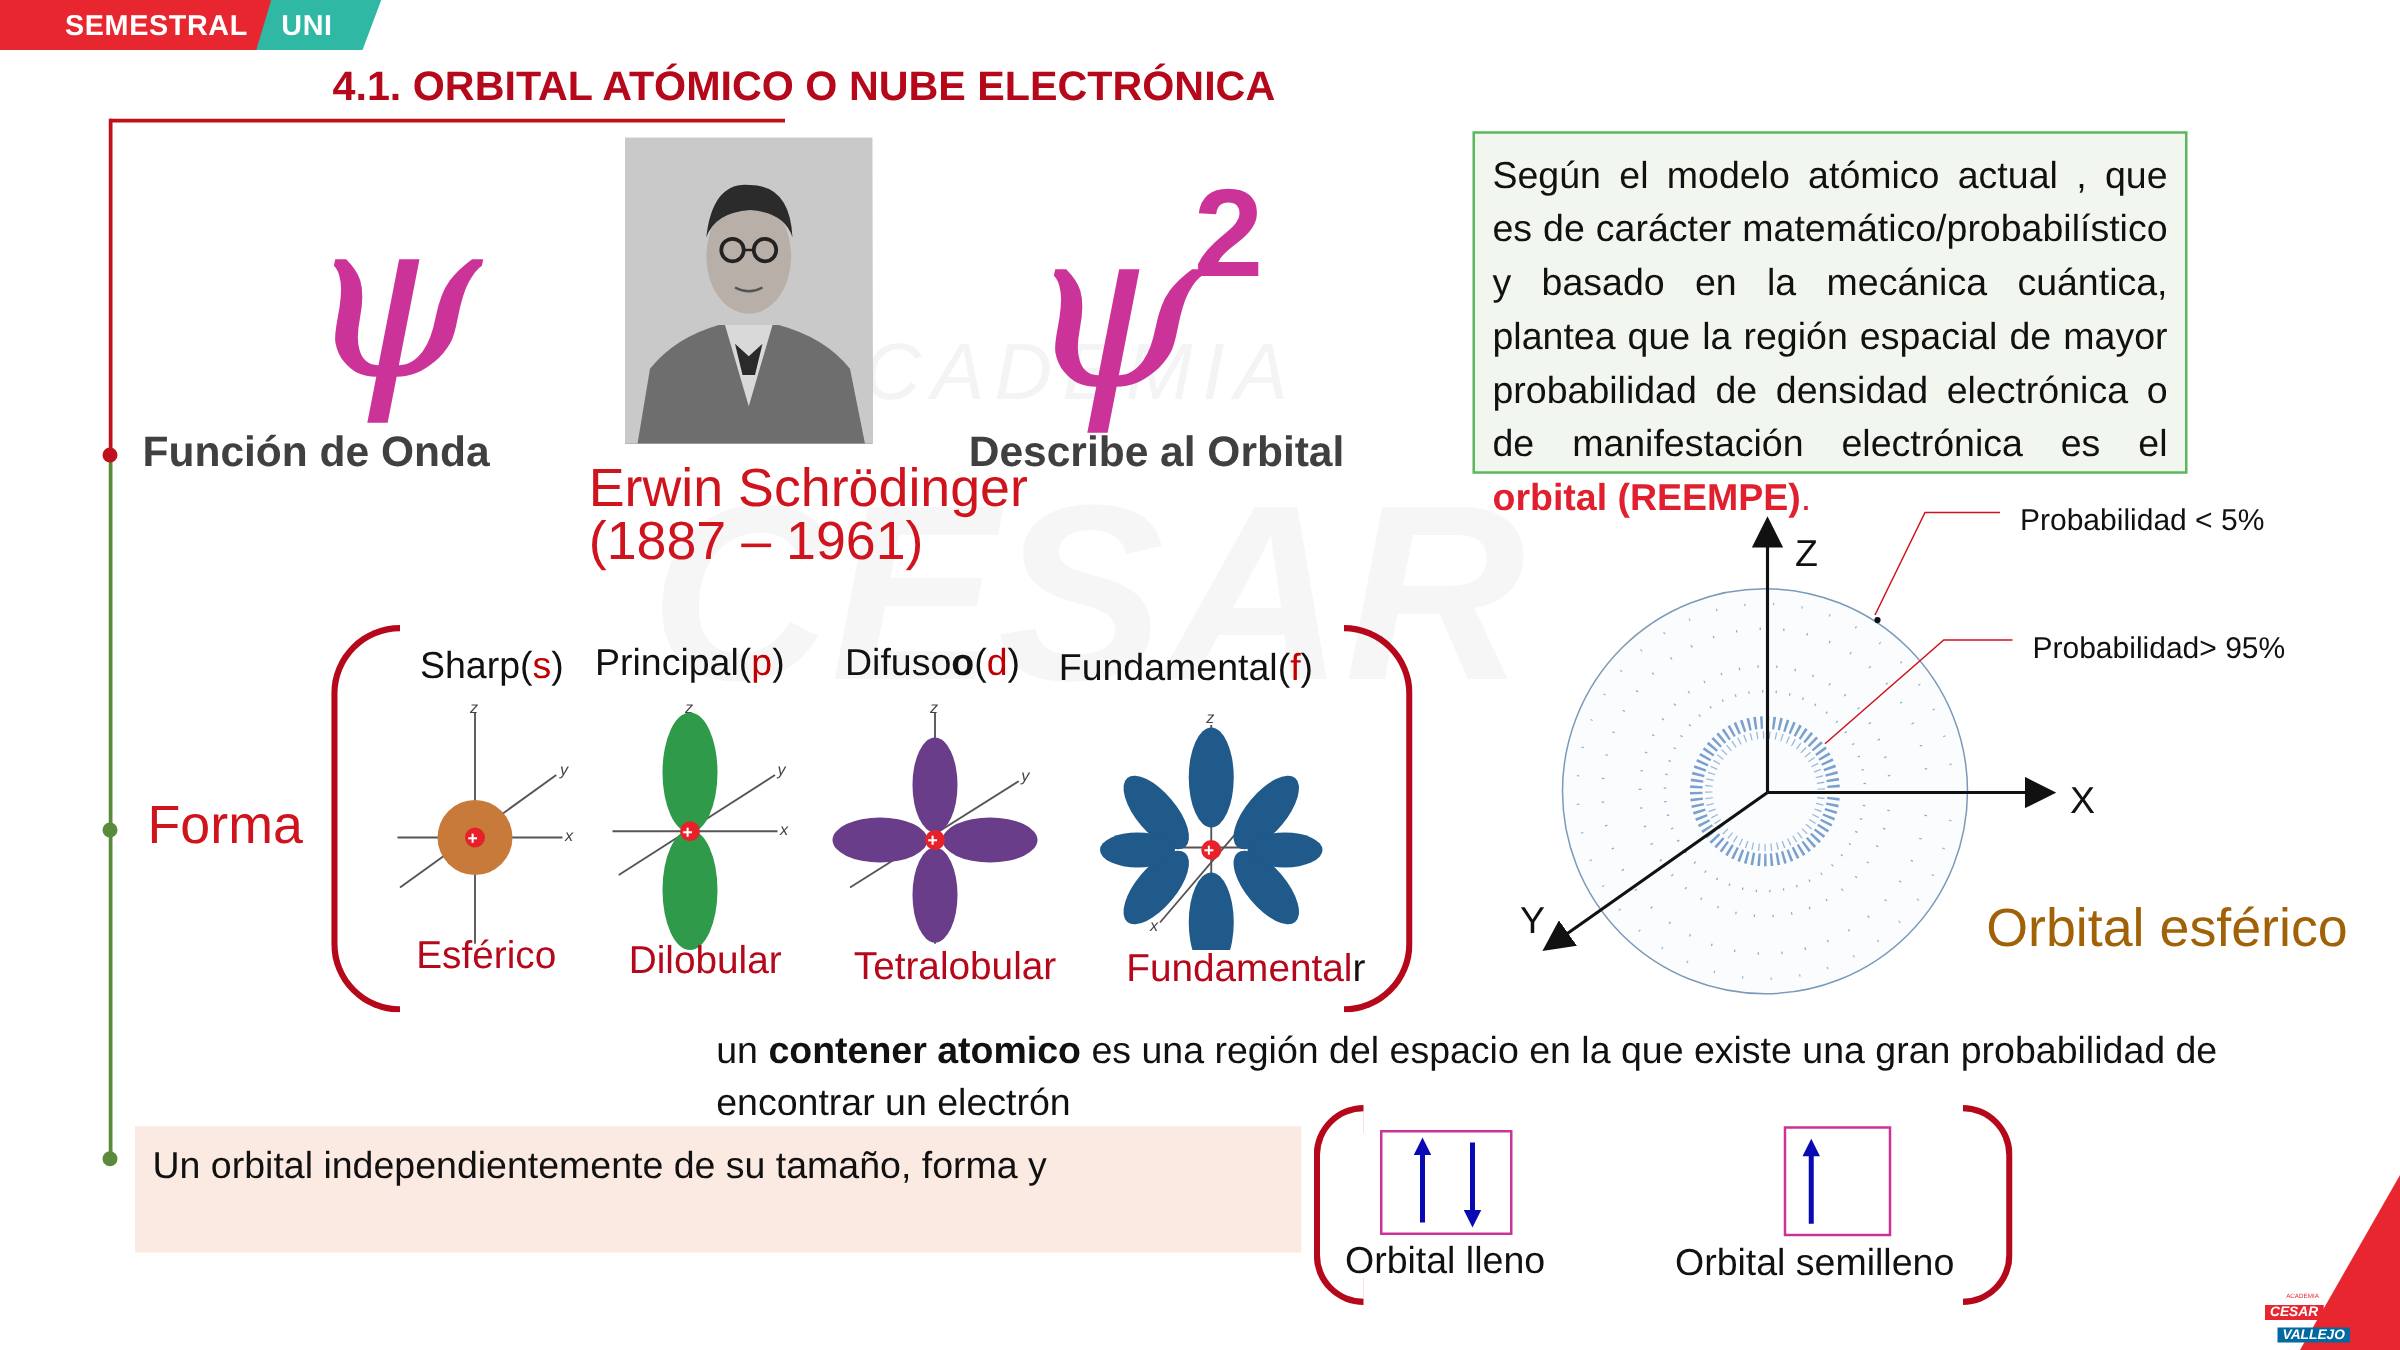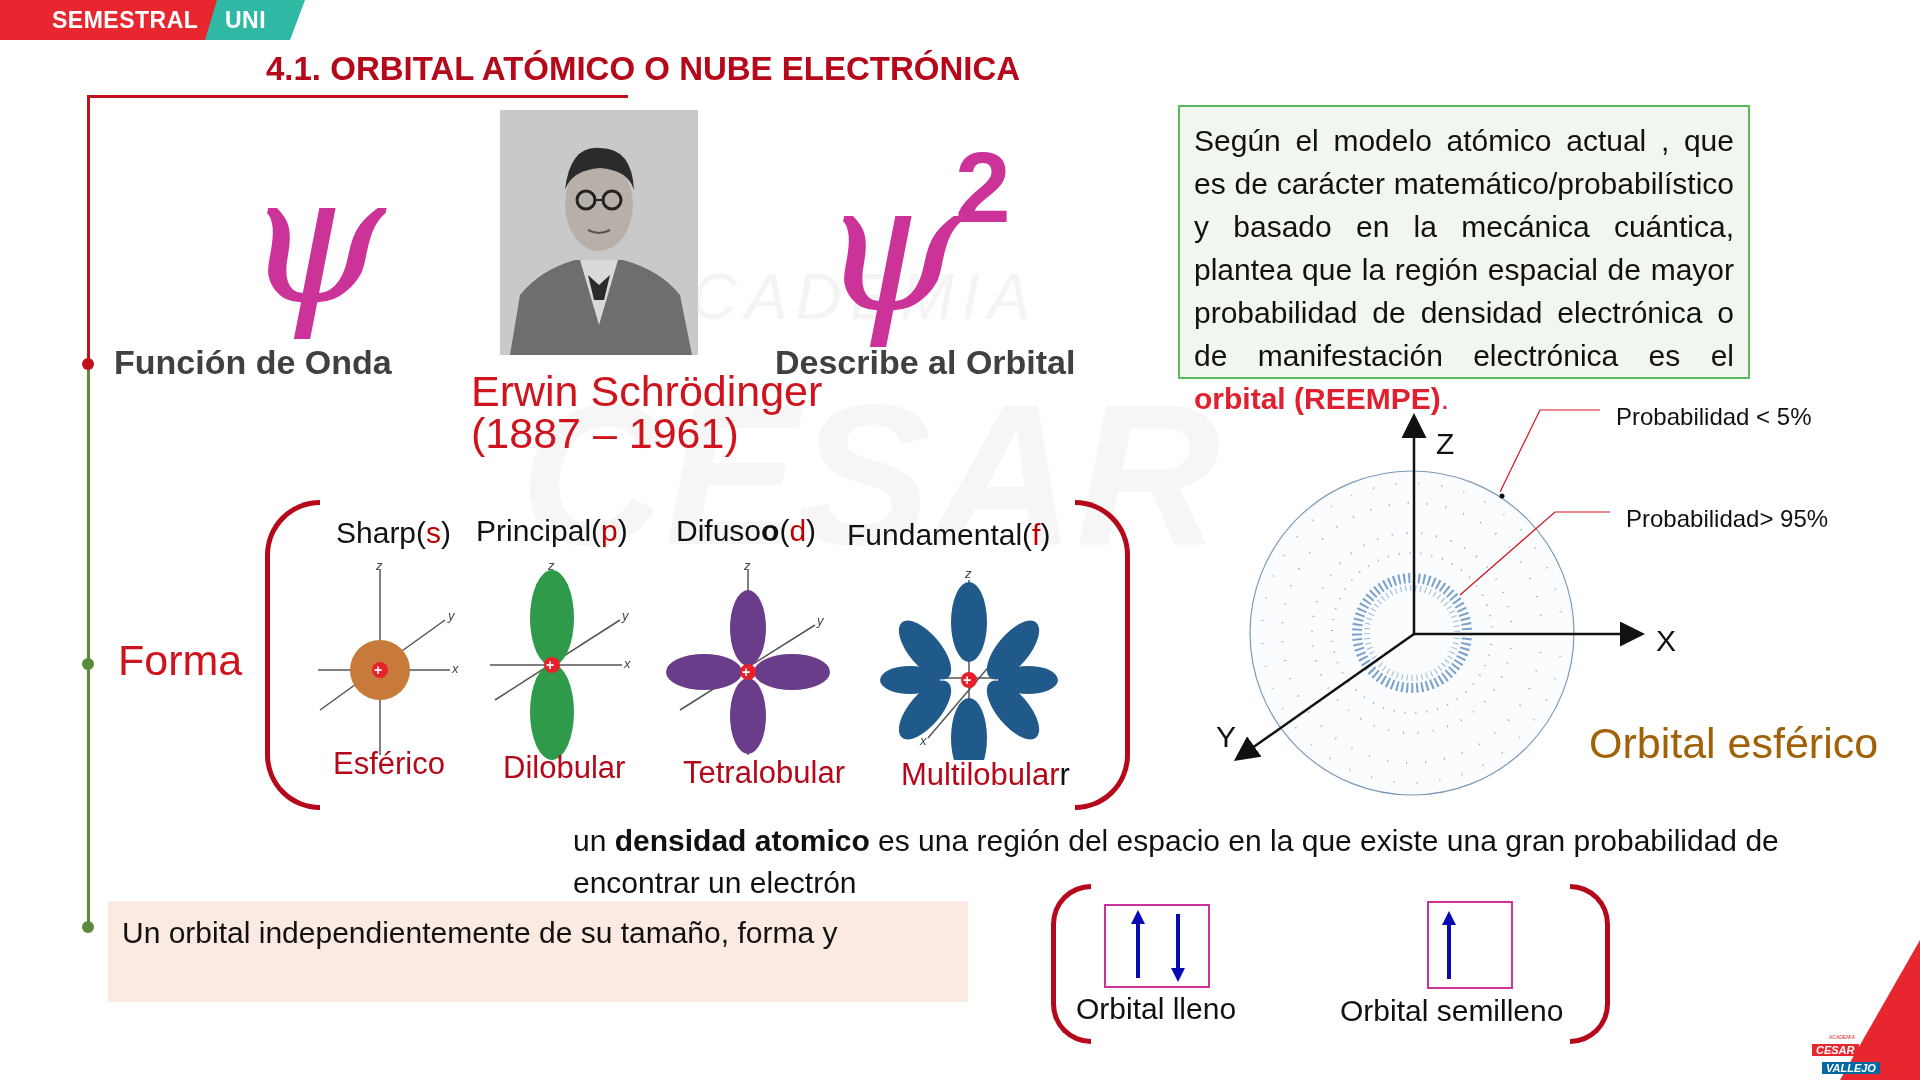--- a/index.html
+++ b/index.html
@@ -20,21 +20,21 @@
   .info-box{left:1178px;top:105px;width:572px;height:274px;border:2px solid #5cb85c;background:#f1f6ee;box-sizing:border-box;padding:12px 14px;font-size:30px;line-height:43px;color:#111;text-align:justify;}
   .orb-head{font-size:30px;color:#111;white-space:nowrap;}
   .orb-head .acc{color:#c00000;}
   .under{font-size:31px;color:#b5081a;white-space:nowrap;}
   .paren{border:5px solid #b5081a;width:55px;height:310px;box-sizing:border-box;}
   .paren-l{border-right:none;border-radius:55px 0 0 55px;}
   .paren-r{border-left:none;border-radius:0 55px 55px 0;}
   .prob{font-size:24px;color:#111;white-space:nowrap;}
   .axis-label{font-size:30px;color:#111;}
   .def{font-size:30px;color:#111;white-space:nowrap;}
-  .pink-box{left:108px;top:901px;width:860px;height:101px;background:#fbeae2;box-sizing:border-box;padding:10px 14px;font-size:30px;line-height:43px;color:#111;}
+  .pink-box{left:108px;top:901px;width:933px;height:101px;background:#fbeae2;box-sizing:border-box;padding:10px 14px;font-size:30px;line-height:43px;color:#111;}
   .small-paren{border:5px solid #b5081a;width:40px;height:160px;box-sizing:border-box;}
   .sp-l{border-right:none;border-radius:40px 0 0 40px;}
   .sp-r{border-left:none;border-radius:0 40px 40px 0;}
   .obox{border:2px solid #cc3399;box-sizing:border-box;}
   .olabel{font-size:30px;color:#111;white-space:nowrap;}
 </style>
 </head>
 <body>
 
 <div class="abs" style="left:640px;top:260px;font-size:64px;font-style:italic;color:#f4f4f4;letter-spacing:8px;">ACADEMIA</div>
@@ -150,21 +150,21 @@
     <circle cx="448" cy="112" r="8" fill="#e8202a"></circle>
       <text x="442" y="117" fill="#fff" font-size="14" font-weight="bold">+</text>
     <circle cx="669" cy="120" r="8" fill="#e8202a"></circle>
       <text x="663" y="125" fill="#fff" font-size="14" font-weight="bold">+</text>
   </g>
 </svg>
 
 <div class="abs under" style="left:333px;top:746px;">Esférico</div>
 <div class="abs under" style="left:503px;top:750px;">Dilobular</div>
 <div class="abs under" style="left:683px;top:755px;">Tetralobular</div>
-<div class="abs under" style="left:901px;top:757px;"><span>Multilobular</span><span style="color:#111;">r</span></div>
+<div class="abs under" style="left:901px;top:757px;"><span>Fundamental</span><span style="color:#111;">r</span></div>
 
 <svg class="abs" style="left:1200px;top:400px;" width="460" height="400" viewBox="0 0 460 400">
   <defs>
     <marker id="arr" markerWidth="10" markerHeight="10" refX="8" refY="5" orient="auto">
         <path d="M0 0 L10 5 L0 10 Z" fill="#111"></path>
       </marker>
   </defs>
   <circle cx="212" cy="233" r="162" fill="#fbfcfe" stroke="#7a9ab8" stroke-width="1.2"></circle>
   <g fill="#3a6fa8">
     <circle cx="212" cy="233" r="55" fill="none" stroke="#5a8ac0" stroke-width="10" stroke-dasharray="2 3" opacity="0.8"></circle>
@@ -181,21 +181,21 @@
   <circle cx="302" cy="96" r="2.5" fill="#111"></circle>
   <polyline points="260,195 355,112 410,112" fill="none" stroke="#d0141e" stroke-width="1.2"></polyline>
 </svg>
 <div class="abs axis-label" style="left:1436px;top:427px;">Z</div>
 <div class="abs axis-label" style="left:1656px;top:624px;">X</div>
 <div class="abs axis-label" style="left:1216px;top:720px;">Y</div>
 <div class="abs prob" style="left:1616px;top:403px;">Probabilidad &lt; 5%</div>
 <div class="abs prob" style="left:1626px;top:505px;">Probabilidad&gt; 95%</div>
 <div class="abs red-label" style="left:1589px;top:719px;font-size:43px;color:#a16207;">Orbital esférico</div>
 
-<div class="abs def" style="left:573px;top:824px;"><span>un </span><b>densidad atomico</b><span> es una región del espacio en la que existe una gran probabilidad de</span></div>
+<div class="abs def" style="left:573px;top:824px;"><span>un </span><b>contener atomico</b><span> es una región del espacio en la que existe una gran probabilidad de</span></div>
 <div class="abs def" style="left:573px;top:866px;">encontrar un electrón</div>
 
 <div class="abs pink-box">
   <div>Un orbital independientemente de su tamaño, forma y</div>
 </div>
 
 <div class="abs small-paren sp-l" style="left:1051px;top:884px;"></div>
 <div class="abs small-paren sp-r" style="left:1570px;top:884px;"></div>
 <div class="abs obox" style="left:1104px;top:904px;width:106px;height:84px;">
   <svg width="102" height="80" viewBox="0 0 102 80">

